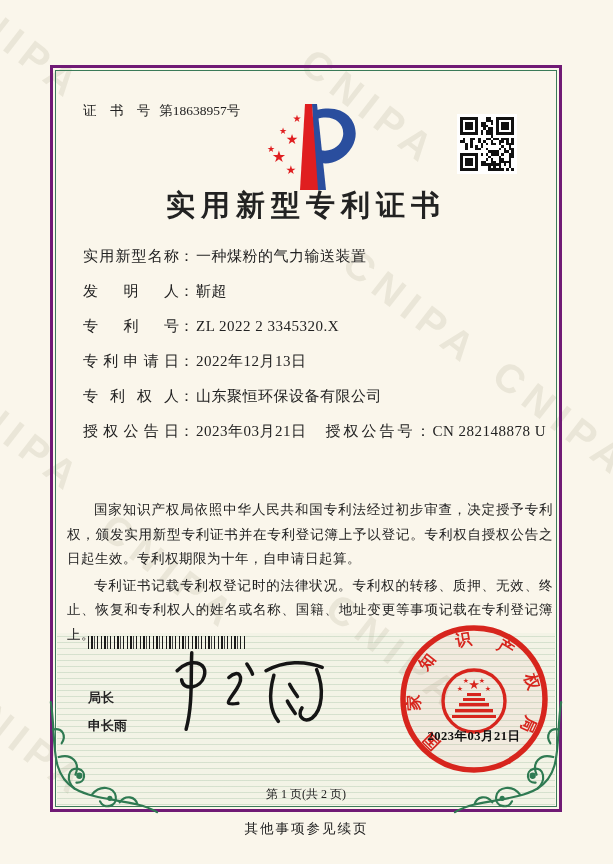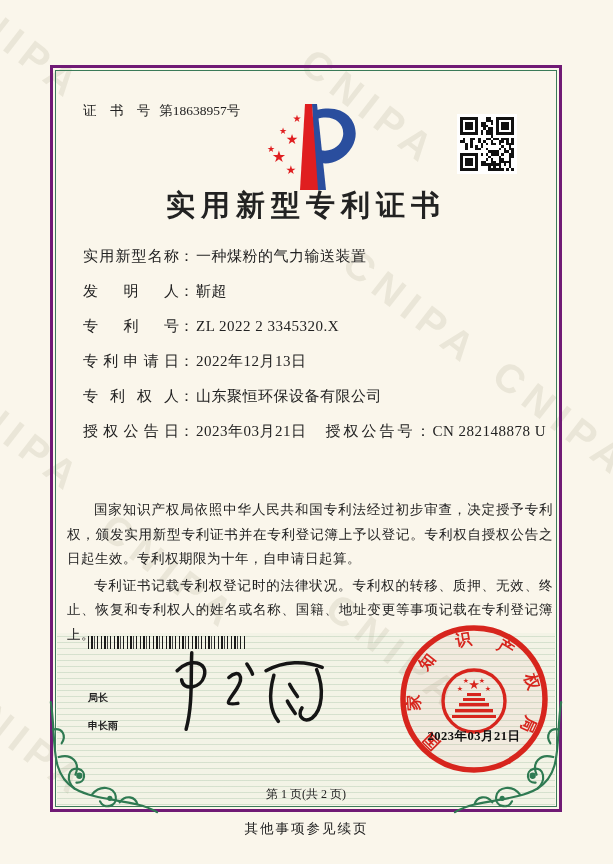--- a/index.html
+++ b/index.html
@@ -60,21 +60,21 @@
   .barcode{
     position:absolute;left:35px;top:568px;width:158px;height:13px;z-index:2;
     background:repeating-linear-gradient(90deg,
       #1a1a1a 0 1px, transparent 1px 3px,
       #1a1a1a 3px 5px, transparent 5px 6px,
       #444 6px 7px, transparent 7px 9px,
       #1a1a1a 9px 10px, transparent 10px 13px);
   }
   .signer{position:absolute;left:35px;top:616px;z-index:2;
           font-family:"Liberation Sans","DejaVu Sans",sans-serif;
-          font-size:10px;font-weight:bold;line-height:28px;}
+          font-size:13px;font-weight:bold;line-height:28px;}
   .signature{position:absolute;left:105px;top:578px;width:180px;height:90px;z-index:2;}
   .seal{position:absolute;left:343px;top:553px;width:156px;height:156px;z-index:4;}
   .pagefoot{position:absolute;left:0;top:718px;width:100%;text-align:center;
             font-size:12px;z-index:2;}
   .contnote{position:absolute;left:0;top:820px;width:100%;text-align:center;
             font-size:13.5px;letter-spacing:2px;z-index:1;}
 </style>
 </head>
 <body>
 

